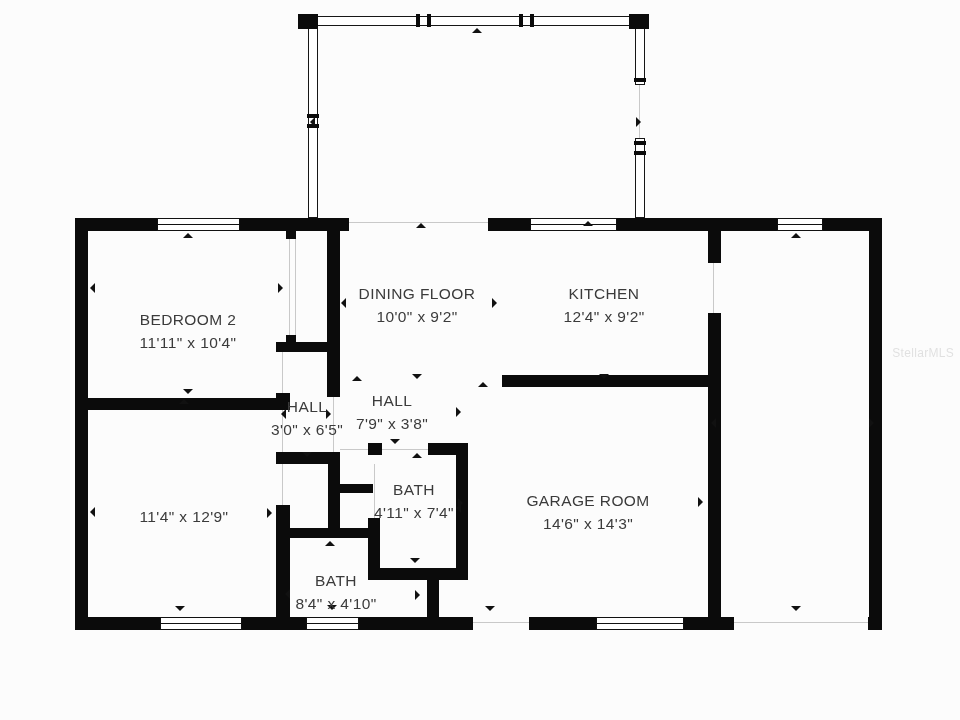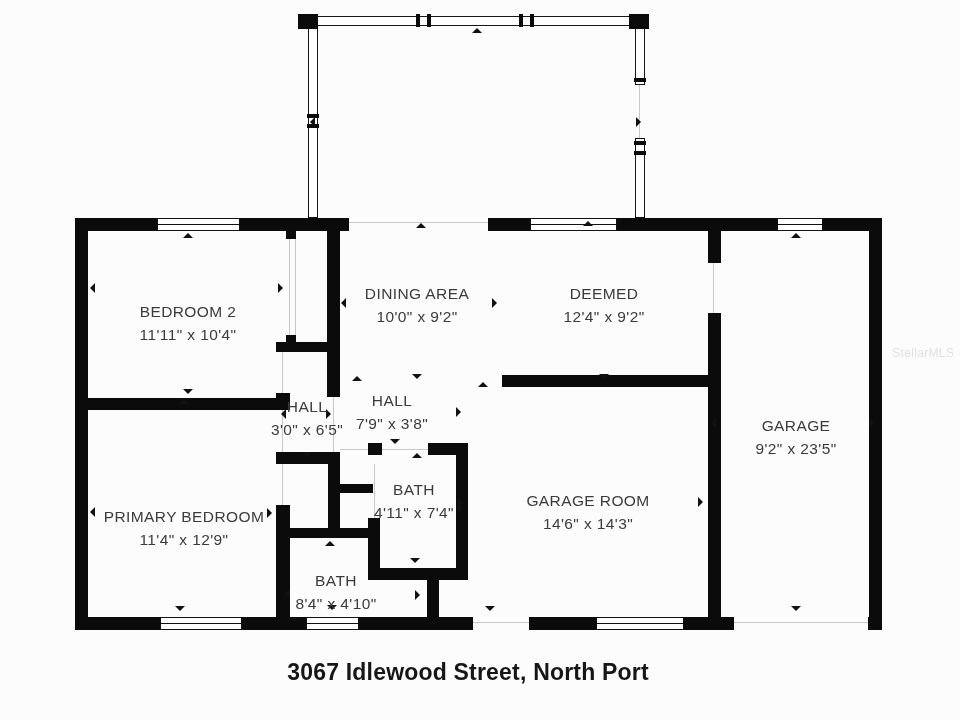--- a/index.html
+++ b/index.html
@@ -153,56 +153,50 @@
       <div class="mk mk-left" style="left: 88px; top: 507px;"></div>
       <div class="mk mk-right" style="left: 267px; top: 508px;"></div>
       <div class="mk mk-up" style="left: 478px; top: 380px;"></div>
       <div class="mk mk-left" style="left: 454px; top: 503px;"></div>
       <div class="mk mk-right" style="left: 698px; top: 497px;"></div>
       <div class="mk mk-down" style="left: 485px; top: 606px;"></div>
       <div class="mk mk-up" style="left: 325px; top: 539px;"></div>
       <div class="mk mk-left" style="left: 283px; top: 589px;"></div>
       <div class="mk mk-right" style="left: 415px; top: 590px;"></div>
       <div class="mk mk-down" style="left: 327px; top: 605px;"></div>
-      <div class="room-label" style="left: 188px; top: 300px;">
+      <div class="room-label" style="left: 188px; top: 308px;">
         <div>BEDROOM 2</div>
         <div>11'11" x 10'4"</div>
       </div>
       <div class="room-label" style="left: 417px; top: 282px;">
-        <div>DINING AREA</div>
+        <div>DINING FLOOR</div>
         <div>10'0" x 9'2"</div>
       </div>
       <div class="room-label" style="left: 604px; top: 282px;">
-        <div>DEEMED</div>
+        <div>KITCHEN</div>
         <div>12'4" x 9'2"</div>
-      </div>
-      <div class="room-label" style="left: 796px; top: 414px;">
-        <div>GARAGE</div>
-        <div>9'2" x 23'5"</div>
       </div>
       <div class="room-label" style="left: 307px; top: 395px;">
         <div>HALL</div>
         <div>3'0" x 6'5"</div>
       </div>
       <div class="room-label" style="left: 392px; top: 389px;">
         <div>HALL</div>
         <div>7'9" x 3'8"</div>
       </div>
       <div class="room-label" style="left: 414px; top: 478px;">
         <div>BATH</div>
         <div>4'11" x 7'4"</div>
       </div>
       <div class="room-label" style="left: 184px; top: 505px;">
-        <div>PRIMARY BEDROOM</div>
         <div>11'4" x 12'9"</div>
       </div>
       <div class="room-label" style="left: 588px; top: 489px;">
         <div>GARAGE ROOM</div>
         <div>14'6" x 14'3"</div>
       </div>
       <div class="room-label" style="left: 336px; top: 569px;">
         <div>BATH</div>
         <div>8'4" x 4'10"</div>
       </div>
     </div>
-  <div class="title">3067 Idlewood Street, North Port</div>
   <div class="watermark">StellarMLS</div>
 </div>
 
 </body></html>

